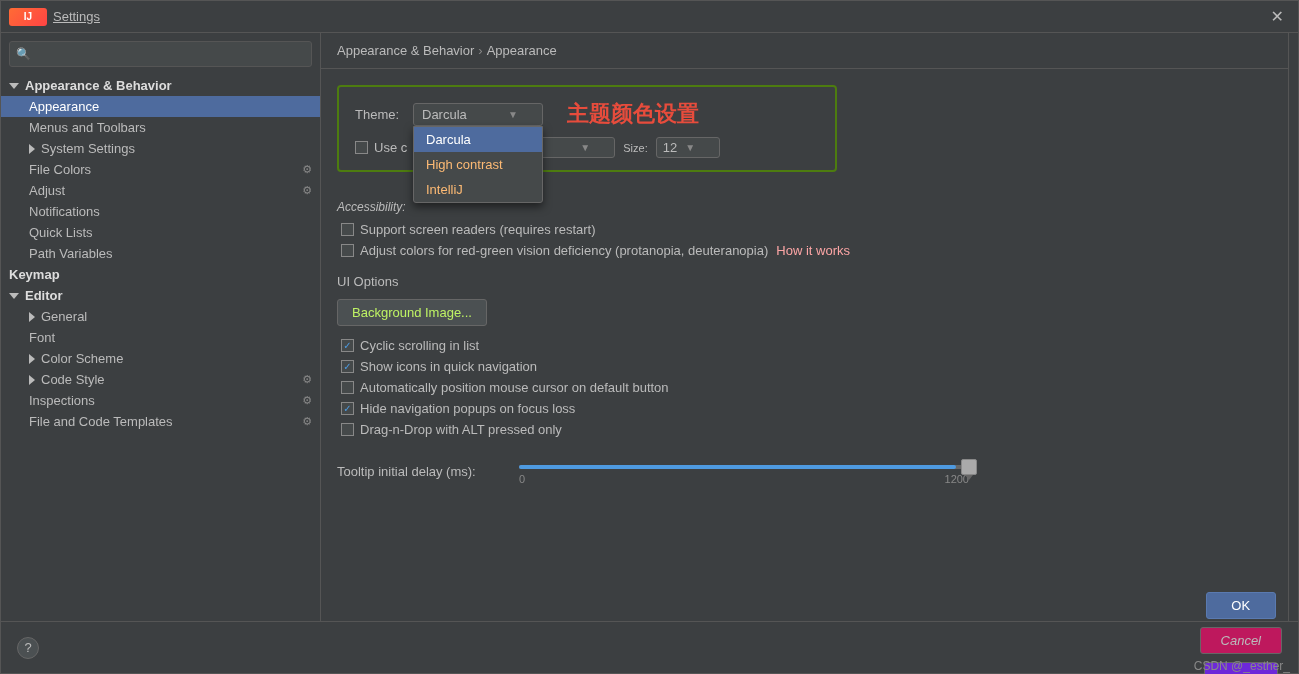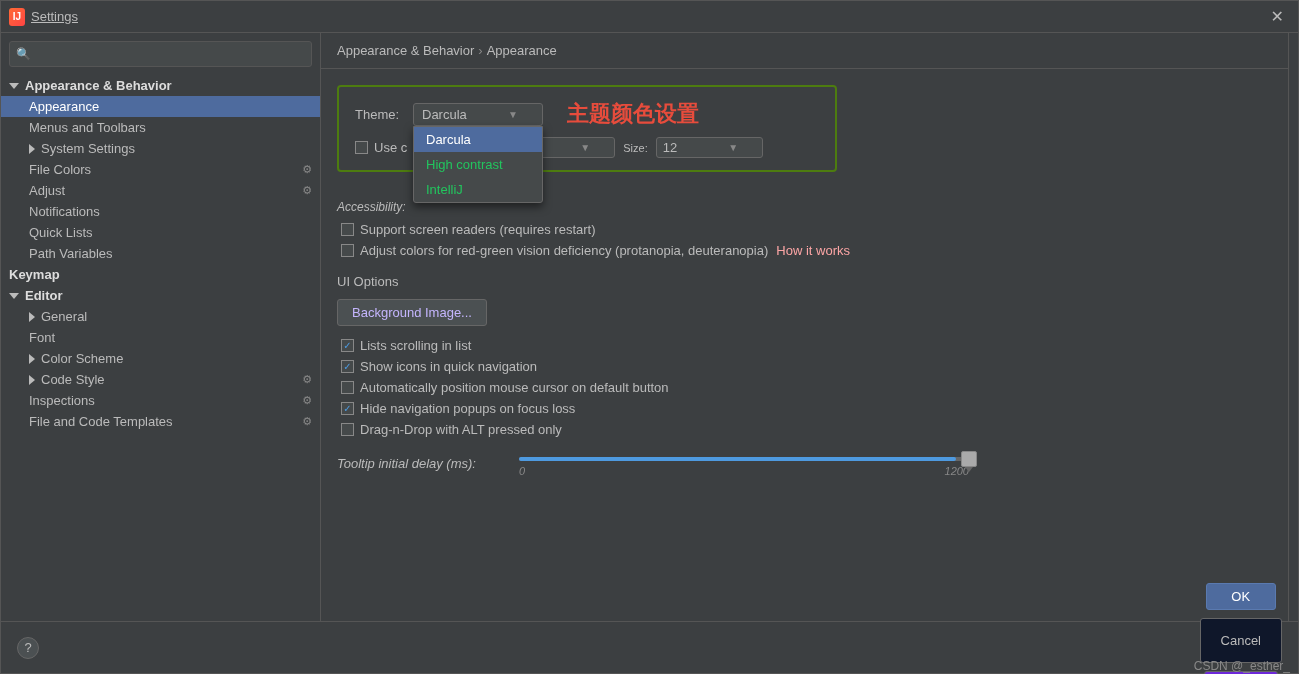--- a/index.html
+++ b/index.html
@@ -36,21 +36,21 @@
       justify-content: space-between;
     }
 
     .title-bar-left {
       display: flex;
       align-items: center;
       gap: 6px;
     }
 
     .app-icon {
-      width: 16px;
+      width: 38px;
       height: 18px;
       background: linear-gradient(135deg, #ff6b35, #ff4444);
       border-radius: 3px;
       display: flex;
       align-items: center;
       justify-content: center;
       font-size: 10px;
       color: white;
       font-weight: bold;
     }
@@ -243,21 +243,21 @@
       border: 1px solid #666;
       border-radius: 0 0 3px 3px;
       min-width: 130px;
       z-index: 100;
       box-shadow: 0 4px 8px rgba(0,0,0,0.5);
     }
 
     .dropdown-item {
       padding: 5px 12px;
       cursor: pointer;
-      color: #22c55e;
+      color: #fdba74;
       font-size: 13px;
     }
 
     .dropdown-item.selected-item {
       background: #4e6b9e;
       color: white;
     }
 
     .chinese-label {
       color: #e74c3c;
@@ -317,21 +317,20 @@
       background: #45494a;
       border: 1px solid #666;
       border-radius: 3px;
       color: #bbbbbb;
       padding: 2px 24px 2px 6px;
       font-size: 13px;
       min-width: 60px;
       display: flex;
       align-items: center;
       justify-content: space-between;
-      gap: 43px;
     }
 
     
     .section-title {
       color: #bbbbbb;
       font-size: 12px;
       margin: 12px 0 8px 0;
       font-style: italic;
     }
 
@@ -354,33 +353,32 @@
       color: #bbbbbb;
       font-size: 13px;
       margin: 16px 0 10px 0;
       font-weight: 500;
     }
 
     .bg-image-btn {
       background: #4b5052;
       border: 1px solid #666;
       border-radius: 3px;
-      color: #c4b5fd;
+      color: #bef264;
       padding: 5px 14px;
       font-size: 13px;
       cursor: pointer;
       margin-bottom: 12px;
     }
 
     .slider-container {
       display: flex;
       align-items: center;
       gap: 12px;
-      margin-top: 12px;
-      font-style: italic;
+      margin-top: 20px;
     }
 
     .slider-label {
       color: #bbbbbb;
       font-size: 13px;
       min-width: 170px;
     }
 
     .slider-wrapper {
       position: relative;
@@ -500,28 +498,29 @@
       border: 1px solid #5a7ab0;
       border-radius: 3px;
       color: white;
       padding: 5px 20px;
       font-size: 13px;
       cursor: pointer;
       min-width: 70px;
     }
 
     .btn-secondary {
-      background: #0f172a;
+      background: #be185d;
       border: 1px solid #666;
       border-radius: 3px;
       color: #bbbbbb;
-      padding: 14px 20px;
+      padding: 5px 20px;
       font-size: 13px;
       cursor: pointer;
       min-width: 70px;
+      font-style: italic;
     }
 
     .btn-apply {
       background: #6d28d9;
       border: 1px solid #666;
       border-radius: 3px;
       color: #bbbbbb;
       padding: 12px 20px;
       font-size: 13px;
       cursor: pointer;
@@ -690,21 +689,21 @@
         </div>
 
         
         <div class="section-heading">UI Options</div>
 
         <button class="bg-image-btn">Background Image...</button>
 
         <div class="option-row">
           <label class="checkbox-label">
             <div class="checkbox checked"></div>
-            <span>Lists scrolling in list</span>
+            <span>Cyclic scrolling in list</span>
           </label>
         </div>
 
         <div class="option-row">
           <label class="checkbox-label">
             <div class="checkbox checked"></div>
             <span>Show icons in quick navigation</span>
           </label>
         </div>
 

